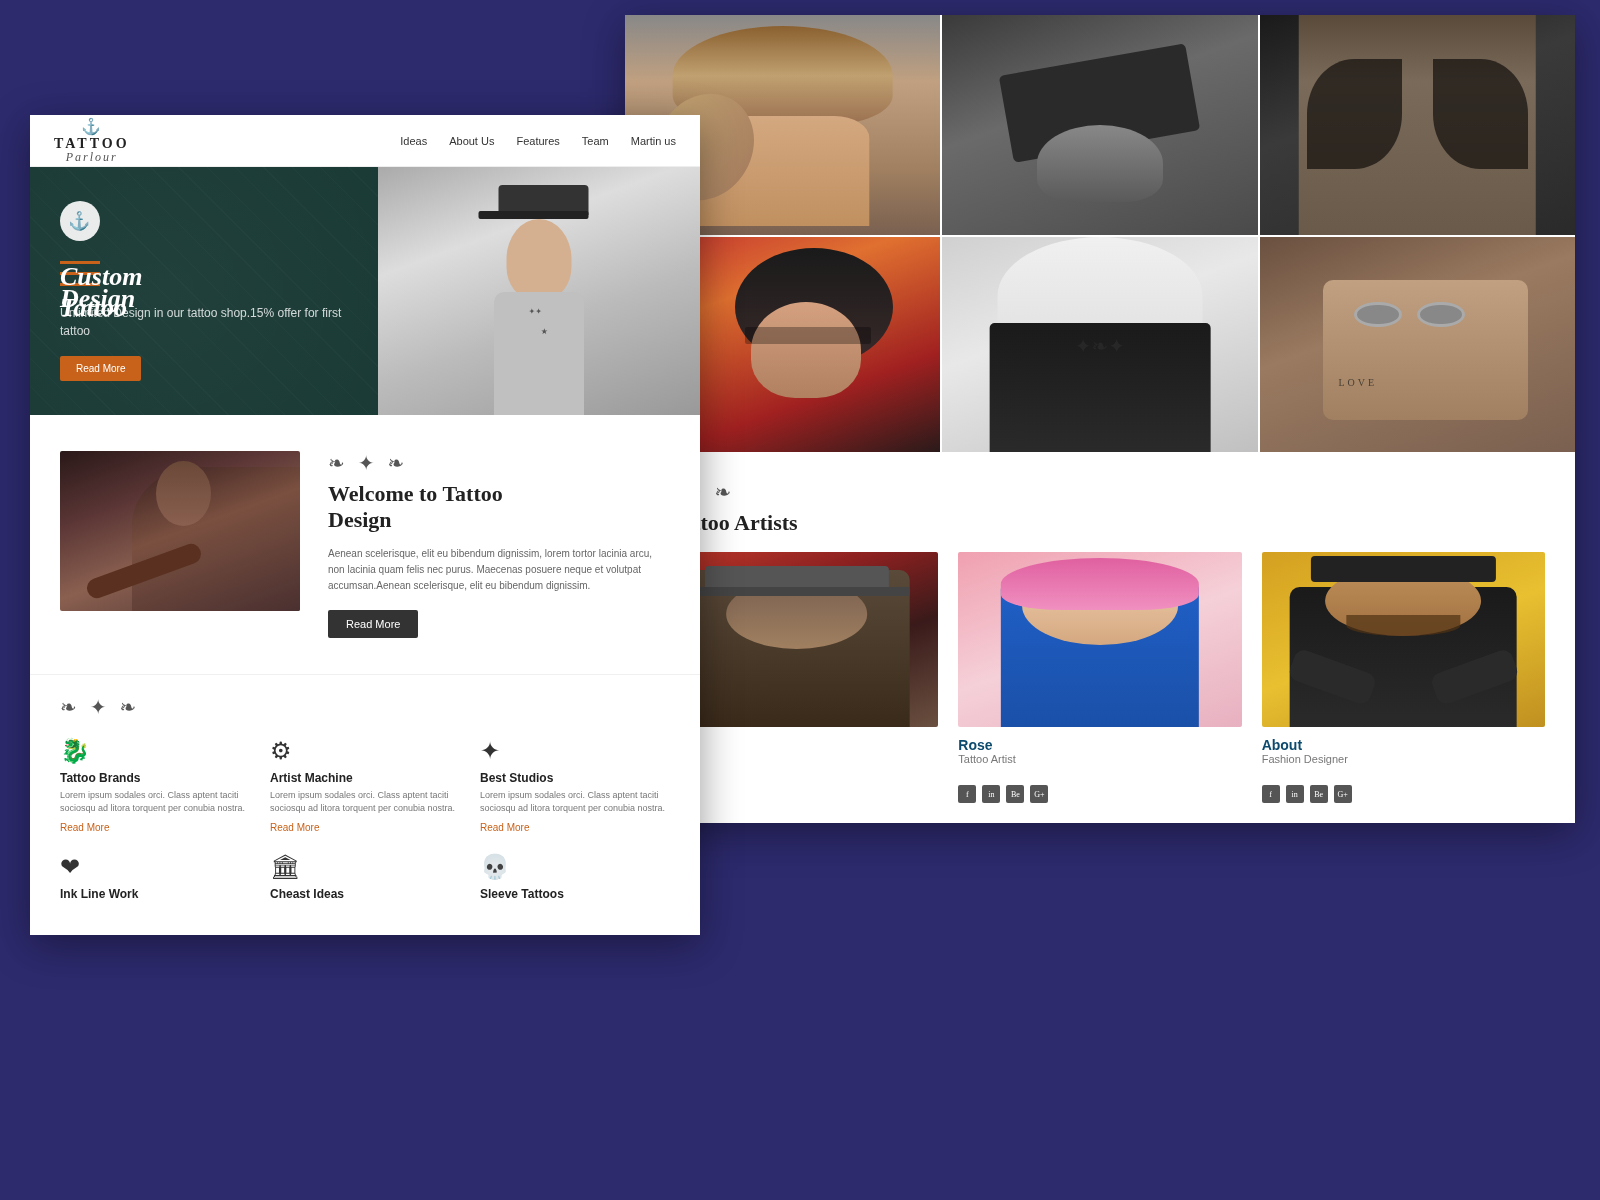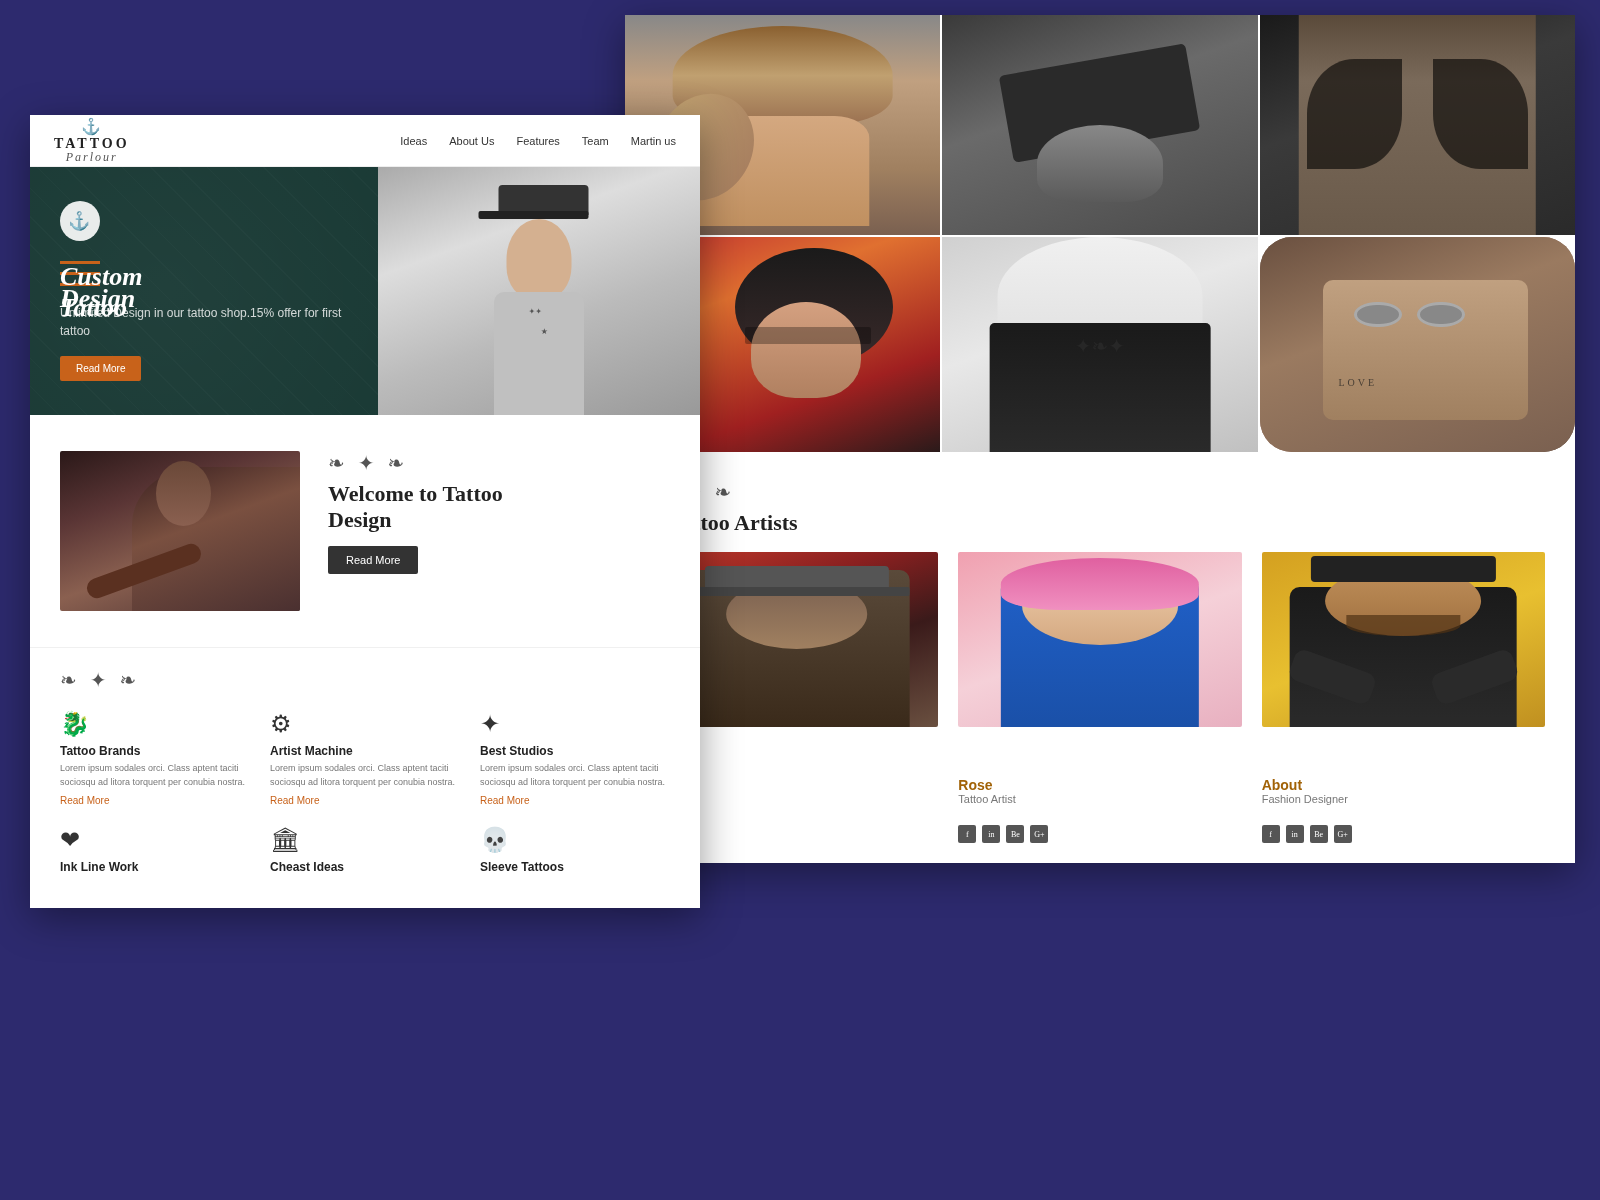--- a/index.html
+++ b/index.html
@@ -284,21 +284,21 @@
     }
     .photo-cell {
       overflow: hidden;
       position: relative;
     }
     .photo-bg-1 { background: linear-gradient(135deg, #8a7060 0%, #c0a090 50%, #6a5040 100%); }
     .photo-bg-2 { background: linear-gradient(135deg, #2a2a2a 0%, #555 50%, #1a1a1a 100%); }
     .photo-bg-3 { background: linear-gradient(135deg, #1a1a1a 0%, #3a3a3a 50%, #111 100%); }
     .photo-bg-4 { background: linear-gradient(135deg, #3a2a2a 0%, #7a5a3a 50%, #2a1a1a 100%); }
     .photo-bg-5 { background: linear-gradient(135deg, #c8c8c8 0%, #f0f0f0 50%, #a0a0a0 100%); }
-    .photo-bg-6 { background: linear-gradient(135deg, #6a5040 0%, #9a7060 50%, #4a3020 100%); border-radius: 32px; }
+    .photo-bg-6 { background: linear-gradient(135deg, #6a5040 0%, #9a7060 50%, #4a3020 100%); }
 
     
     .artists-section {
       padding: 30px 30px 20px;
       background: #fff;
     }
     .artists-grid {
       display: grid;
       grid-template-columns: 1fr 1fr 1fr;
       gap: 20px;
@@ -314,23 +314,22 @@
       border-radius: 2px;
       overflow: hidden;
       margin-bottom: 10px;
     }
     .artist-photo-1 { background: linear-gradient(160deg, #c0392b 0%, #8a2020 30%, #3a1a1a 60%, #6a5040 100%); }
     .artist-photo-2 { background: linear-gradient(160deg, #f0a0b0 0%, #e8c0c8 30%, #f5e0e5 60%, #e0b0c0 100%); }
     .artist-photo-3 { background: linear-gradient(160deg, #d4a020 0%, #b08010 30%, #f0c040 60%, #c09020 100%); }
     .artist-name {
       font-size: 14px;
       font-weight: 700;
-      color: #a16207;
-      font-family: Arial, sans-serif;
-      margin-top: 40px;
+      color: #0c4a6e;
+      font-family: Arial, sans-serif;
     }
     .artist-title {
       font-size: 11px;
       color: #777;
       font-family: Arial, sans-serif;
       margin-bottom: 20px;
     }
     .artist-social {
       display: flex;
       gap: 6px;
@@ -410,20 +409,21 @@
           <div style="position:absolute;bottom:30px;left:10%;width:50%;height:20px;background:#5a3020;border-radius:10px;transform:rotate(-20deg);"></div>
         </div>
       </div>
     </div>
     <div class="about-text">
       <div class="section-ornament">❧ ✦ ❧</div>
       <h2 class="section-title">
         <span>Welcome to Tattoo</span><br>
         <span>Design</span>
       </h2>
+      <p class="section-body">Aenean scelerisque, elit eu bibendum dignissim, lorem tortor lacinia arcu, non lacinia quam felis nec purus. Maecenas posuere neque et volutpat accumsan.Aenean scelerisque, elit eu bibendum dignissim.</p>
       <button class="btn-dark">Read More</button>
     </div>
   </section>
 
   <section class="services-section">
     <div class="services-title-area">
       <div class="section-ornament">❧ ✦ ❧</div>
     </div>
     <div class="services-grid">
 

